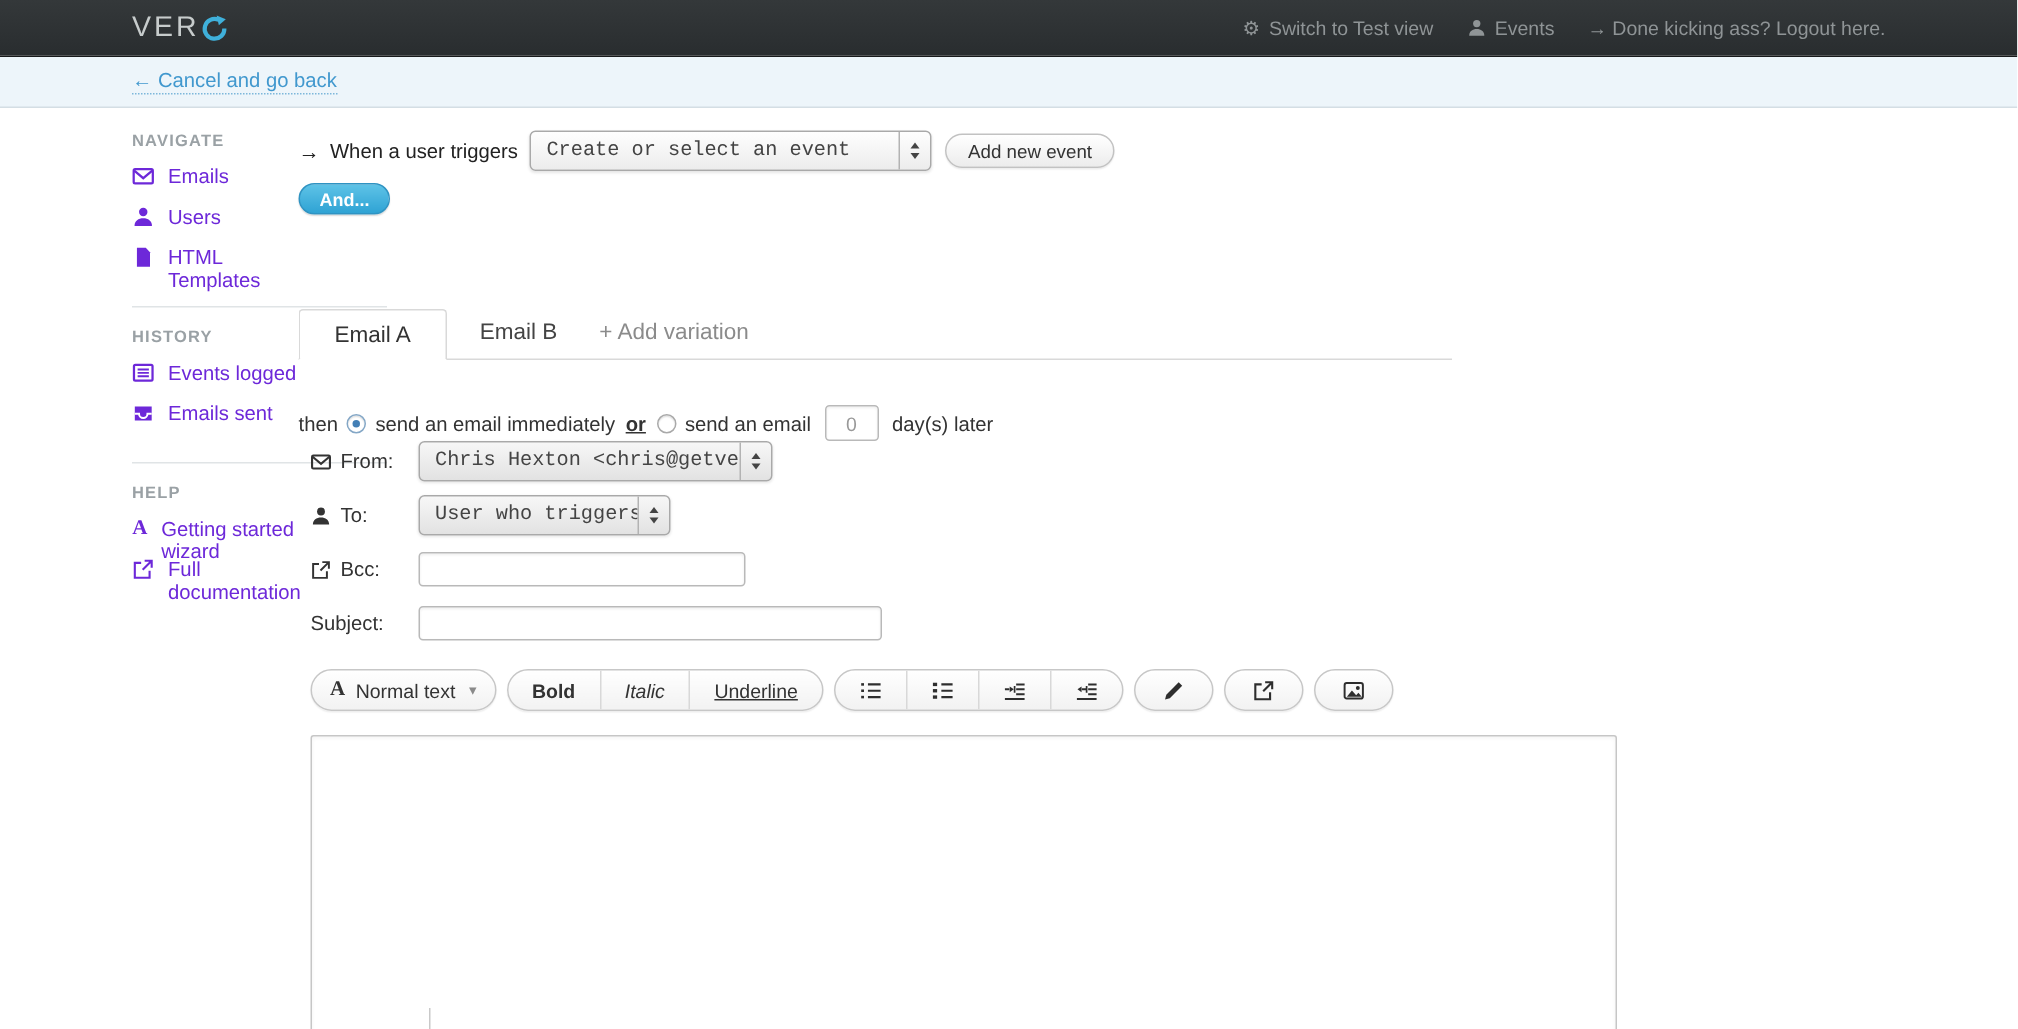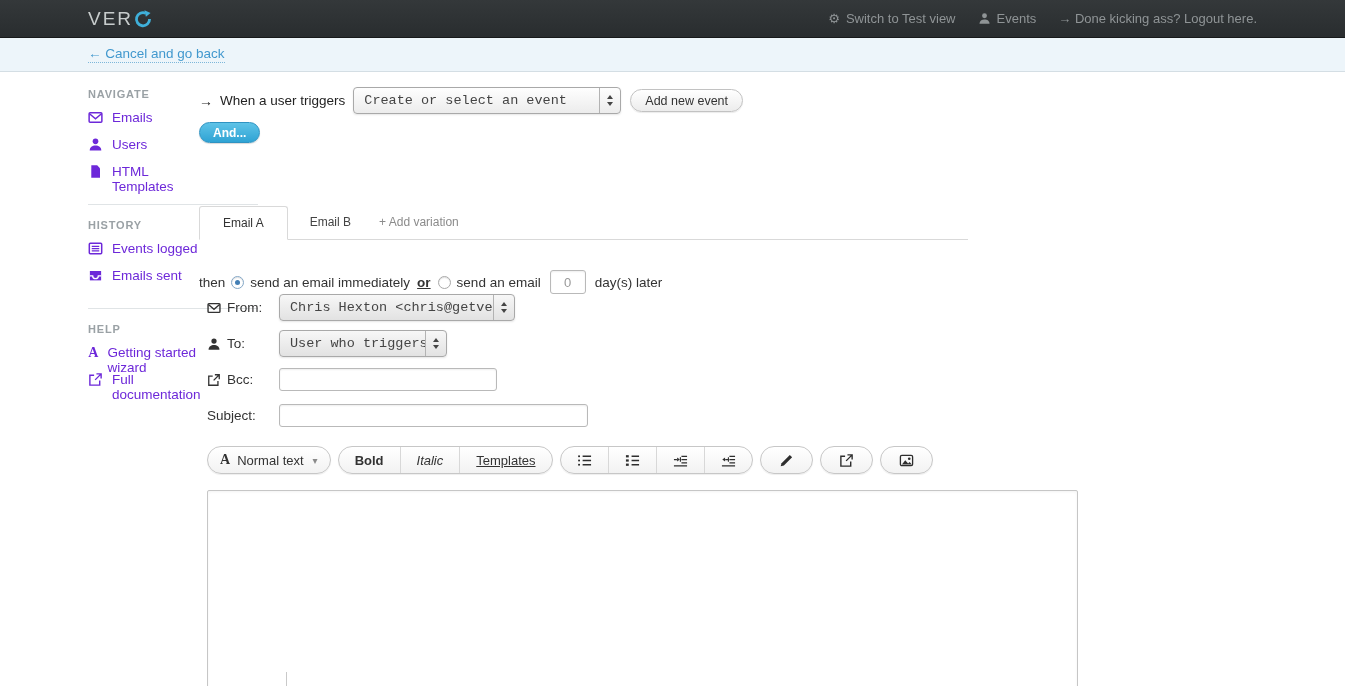--- a/index.html
+++ b/index.html
@@ -51,21 +51,21 @@
                box-shadow:inset 0 1px 2px rgba(0,0,0,0.07); font-family:inherit; outline:none; }
 
   
   .trigger-row { display:flex; align-items:center; margin-top:15px; font-size:13.5px; color:#222; }
   .trigger-arrow { font-weight:bold; margin-right:7px; font-size:14px; }
   .trigger-row .sel { width:268px; margin-left:8px; }
   .trigger-row .pill-btn { margin-left:9px; }
   .and-row { margin-top:8px; }
 
   
-  .tabstrip { width:769px; margin-top:62px; display:flex; align-items:flex-end; border-bottom:1px solid #d9d9d9; height:35px; font-size:12px; }
+  .tabstrip { width:769px; margin-top:62px; display:flex; align-items:flex-end; border-bottom:1px solid #d9d9d9; height:35px; font-size:15px; }
   .tab-active { height:34px; line-height:33px; padding:0 23px; background:#fff; border:1px solid #d9d9d9; border-bottom:1px solid #fff;
                 margin-bottom:-1px; border-radius:3px 3px 0 0; color:#333; cursor:pointer; }
   .tab { line-height:34px; padding:0 22px; color:#444; cursor:pointer; }
   .tab-add { line-height:34px; padding:0 6px; color:#8b8b8b; cursor:pointer; }
 
   
   .sched-row { display:flex; align-items:center; margin-top:30px; font-size:13.5px; color:#333; gap:6px; }
   .radio { width:13px; height:13px; border-radius:50%; background:#fff; display:inline-block; position:relative; flex:none;
            border:1px solid #a9a9a9; box-shadow:inset 0 1px 1px rgba(0,0,0,0.12); cursor:pointer; }
   .radio.checked { border-color:#84a7c6; }
@@ -292,21 +292,21 @@
           <span class="tb-cell fmt-cell">
             <span class="fmt-a">A</span>
             <span>Normal text</span>
             <span class="fmt-caret">▾</span>
           </span>
         </div>
 
         <div class="tb">
           <span class="tb-cell b-bold">Bold</span>
           <span class="tb-cell b-italic">Italic</span>
-          <span class="tb-cell b-under">Templates</span>
+          <span class="tb-cell b-under">Underline</span>
         </div>
 
         <div class="tb">
           <span class="tb-cell">
             <svg viewBox="0 0 16 16">
               <path d="M6 3.5h9M6 8h9M6 12.5h9" stroke="currentColor" stroke-width="1.5"></path>
               <rect x="1.2" y="2.6" width="2" height="1.8" fill="currentColor"></rect>
               <rect x="1.2" y="7.1" width="2" height="1.8" fill="currentColor"></rect>
               <rect x="1.2" y="11.6" width="2" height="1.8" fill="currentColor"></rect>
             </svg>

